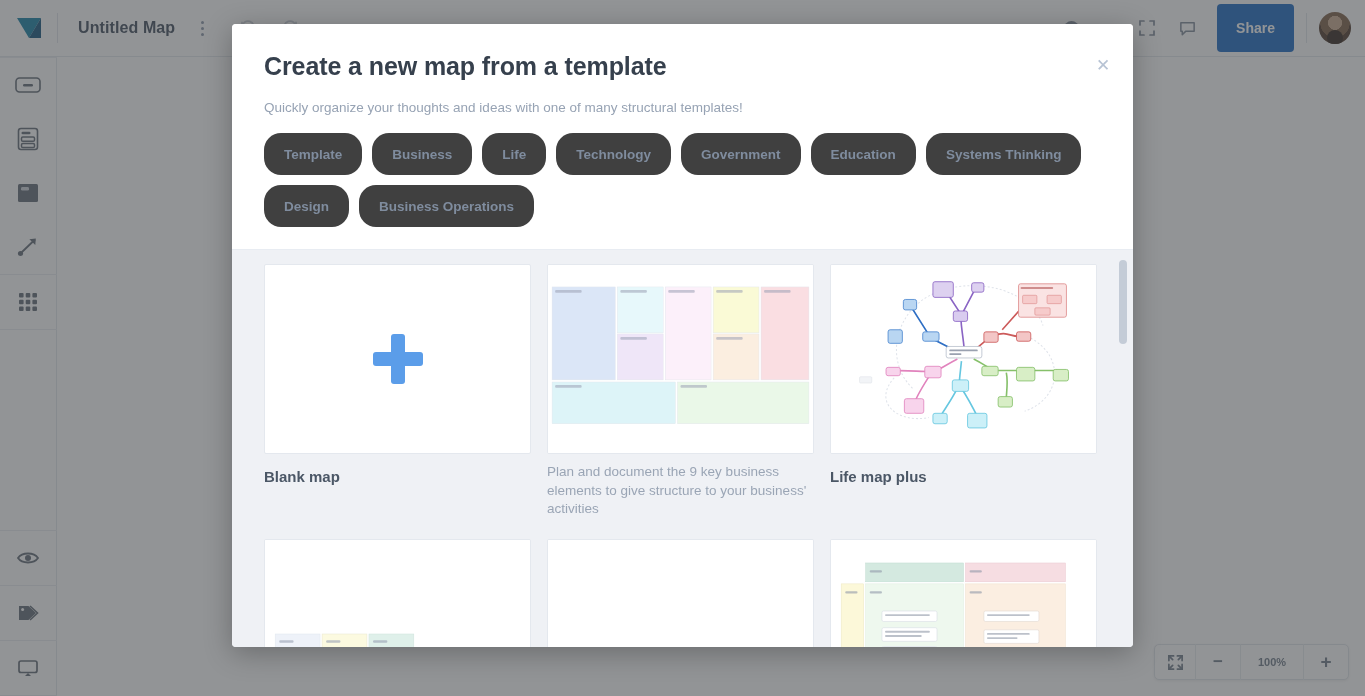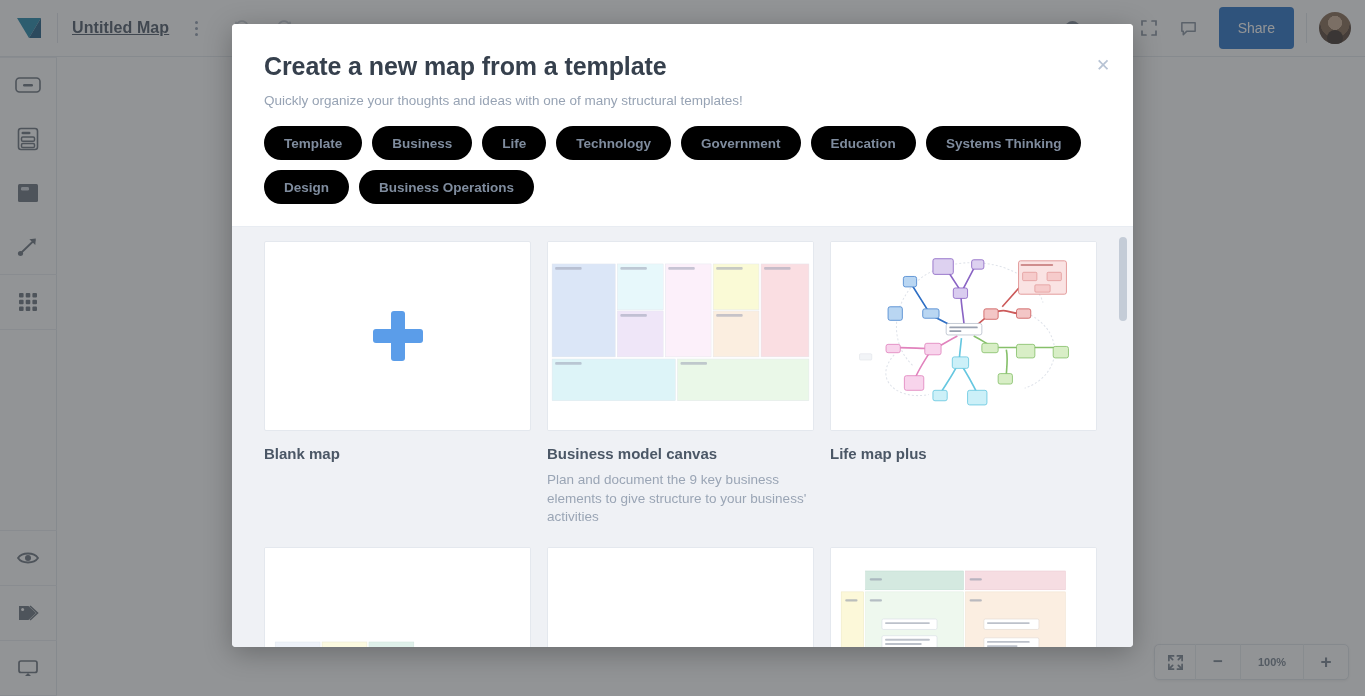--- a/index.html
+++ b/index.html
@@ -17,37 +17,36 @@
   .topbar {
     position: absolute; top: 0; left: 0; right: 0; height: 57px;
     background: #ffffff;
     border-bottom: 1px solid #e3e6eb;
     display: flex; align-items: center;
   }
   .logo-wrap { width: 57px; height: 57px; display: flex; align-items: center; justify-content: center; }
   .logo { width: 26px; height: 22px; }
   .topbar-divider { width: 1px; height: 30px; background: #dfe3e9; }
   .map-title {
-    margin-left: 14px;
+    margin-left: 20px;
     font-size: 16px; font-weight: bold; color: #3c4858;
     letter-spacing: .1px;
-    text-decoration: underline;
   }
   .kebab { margin-left: 16px; width: 22px; height: 24px; display:flex; flex-direction:column;
            align-items:center; justify-content:center; gap:3px; cursor:pointer; }
   .kebab i { width: 3px; height: 3px; border-radius: 50%; background: #8895a7; display:block; }
   .undo-redo { display:flex; align-items:center; gap: 16px; margin-left: 22px; }
   .icon-btn { width: 26px; height: 26px; display:flex; align-items:center; justify-content:center; cursor:pointer; }
   .topbar-right { margin-left: auto; display: flex; align-items: center; gap: 0; padding-right: 14px; }
   .help-btn { display:flex; align-items:center; gap:7px; padding: 0 12px; height: 36px; cursor:pointer; }
   .help-label { font-size: 13px; font-weight: bold; color: #5b6776; }
   .tb-icon { width: 40px; height: 36px; display:flex; align-items:center; justify-content:center; cursor:pointer; }
   .share-btn {
-    height: 42px; padding: 0 19px; border-radius: 4px;
-    background: #1565c0; color: #ffffff; font-size: 14px; font-weight: normal;
+    height: 48px; padding: 0 19px; border-radius: 4px;
+    background: #1565c0; color: #ffffff; font-size: 14px; font-weight: bold;
     display: flex; align-items: center; justify-content: center;
     margin-left: 10px; cursor: pointer; border: none;
   }
   .vline { width:1px; height: 30px; background:#e1e5ea; margin: 0 12px; }
   .avatar {
     width: 32px; height: 32px; border-radius: 50%;
     background: radial-gradient(circle at 50% 34%, #c9a88a 0 26%, #7b5c42 27% 55%, #4a3325 56% 100%);
     overflow: hidden; position: relative; cursor: pointer;
   }
   .avatar::after {
@@ -86,30 +85,30 @@
     position: absolute; left: 232px; top: 24px; width: 901px; height: 623px;
     background: #eff1f5; border-radius: 4px; overflow: hidden;
     box-shadow: 0 6px 28px rgba(0,0,0,.28);
     display: flex; flex-direction: column;
   }
   .modal-head {
     background: #ffffff; padding: 28px 32px 22px 32px; position: relative; flex: 0 0 auto;
     border-bottom: 1px solid #e8ecf2;
   }
   .modal-title { font-size: 25px; font-weight: bold; color: #36404d; letter-spacing: -.1px; }
-  .modal-sub { margin-top: 12px; font-size: 13.5px; color: #97a3b4; }
+  .modal-sub { margin-top: 19px; font-size: 13.5px; color: #97a3b4; }
   .close-x {
     position: absolute; right: 19px; top: 30px; width: 22px; height: 22px;
     display:flex; align-items:center; justify-content:center; cursor:pointer;
     color: #b7c3d4; font-size: 17px; line-height: 1;
   }
   .chips { margin-top: 18px; display: flex; flex-wrap: wrap; gap: 10px; max-width: 840px; }
   .chip {
-    background: #000000; color: #7f8c9e; border-radius: 17px;
-    padding: 0 20px; height: 34px; display:flex; align-items:center;
+    background: #404040; color: #7f8c9e; border-radius: 17px;
+    padding: 0 20px; height: 42px; display:flex; align-items:center;
     font-size: 13.5px; font-weight: bold; cursor: pointer; white-space: nowrap;
   }
 
   .modal-body { flex: 1 1 auto; position: relative; overflow: hidden; background: #eff1f5; }
   .grid {
     position:absolute; inset:0; padding: 14px 32px 0 32px;
     display: grid; grid-template-columns: repeat(3, 267px); gap: 20px 16px;
     align-content: start;
   }
   .card { width: 267px; cursor: pointer; }
@@ -345,21 +344,20 @@
                 <rect x="165" y="24" width="26" height="2.6" rx="1" fill="#9aa1b4" opacity=".55"></rect>
                 <rect x="162" y="66" width="45" height="44" fill="#fbeee0" stroke="#e1e5ec" stroke-width="0.4"></rect>
                 <rect x="165" y="69" width="26" height="2.6" rx="1" fill="#9aa1b4" opacity=".55"></rect>
                 <rect x="209" y="21" width="47" height="89" fill="#fadee2" stroke="#e1e5ec" stroke-width="0.4"></rect>
                 <rect x="212" y="24" width="26" height="2.6" rx="1" fill="#9aa1b4" opacity=".55"></rect>
                 <rect x="4" y="112" width="121" height="40" fill="#ddf4f8" stroke="#e1e5ec" stroke-width="0.4"></rect>
                 <rect x="7" y="115" width="26" height="2.6" rx="1" fill="#9aa1b4" opacity=".55"></rect>
                 <rect x="127" y="112" width="129" height="40" fill="#eaf8e8" stroke="#e1e5ec" stroke-width="0.4"></rect>
                 <rect x="130" y="115" width="26" height="2.6" rx="1" fill="#9aa1b4" opacity=".55"></rect>
               </svg></div>
-            <div class="card-title">Business model canvas</div>
             <div class="card-desc">Plan and document the 9 key business elements to give structure to your business' activities</div>
           </div>
           <div class="card">
             <div class="thumb"><svg viewBox="0 0 260 180" width="100%" height="100%" preserveAspectRatio="none">
                 <rect width="260" height="180" fill="#fff"></rect>
                 <path d="M80 118 C52 92 62 42 104 26 C146 10 198 26 208 58" fill="none" stroke="#dfe3ea" stroke-width="1" stroke-dasharray="2 2"></path>
                 <path d="M196 70 C230 88 226 128 190 140" fill="none" stroke="#dfe3ea" stroke-width="1" stroke-dasharray="2 2"></path>
                 <path d="M62 108 C40 132 66 152 96 146" fill="none" stroke="#dfe3ea" stroke-width="1" stroke-dasharray="2 2"></path>
                 <path d="M128 85 L98 70 L78 39" fill="none" stroke="#2f6fc4" stroke-width="1.6"></path>
                 <rect x="56" y="62" width="14" height="13" rx="2" fill="#b9d6f2" stroke="#4a86cf" stroke-width=".8"></rect>

